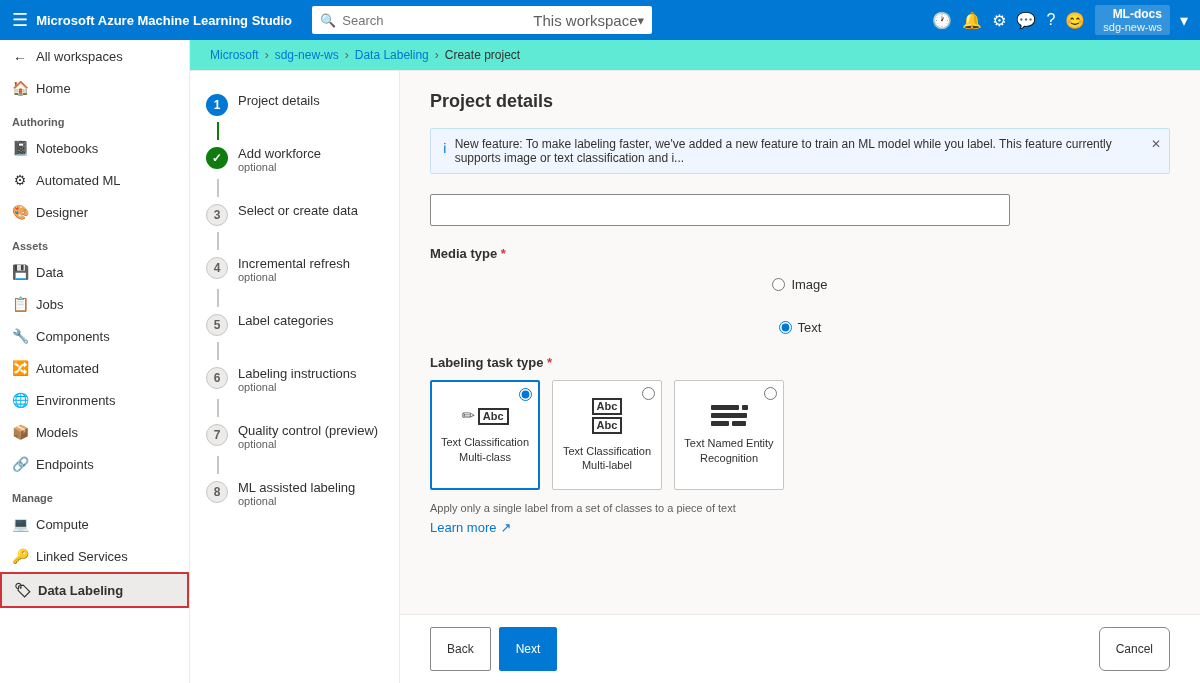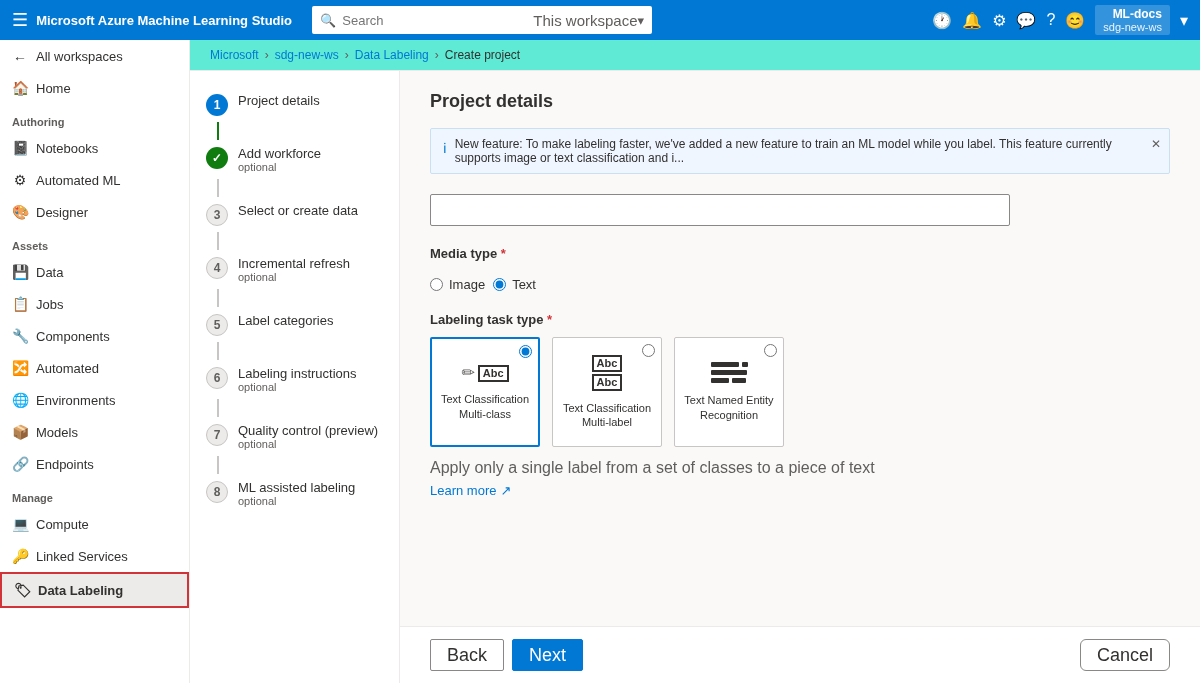--- a/index.html
+++ b/index.html
@@ -194,21 +194,21 @@
       height: 32px;
       border: 1px solid #8a8886;
       border-radius: 2px;
       padding: 0 8px;
       font-size: 13px;
       outline: none;
     }
     .section-gap { margin-top: 20px; }
 
     
-    .radio-group { display: flex; gap: 8px; align-items: center; margin-top: 16px; }
+    .radio-group { display: flex; gap: 28px; align-items: center; margin-top: 16px; flex-direction: column; }
     .radio-item { display: flex; align-items: center; gap: 6px; cursor: pointer; }
     .radio-item input[type=radio] { accent-color: #0078d4; cursor: pointer; }
 
     
     .task-cards { display: flex; gap: 12px; margin-top: 10px; flex-wrap: wrap; }
     .task-card {
       width: 110px;
       height: 110px;
       border: 1px solid #c8c6c4;
       border-radius: 2px;
@@ -218,38 +218,38 @@
       justify-content: center;
       cursor: pointer;
       padding: 8px;
       text-align: center;
       background: white;
       position: relative;
       gap: 6px;
     }
     .task-card.selected { border: 2px solid #0078d4; }
     .task-card-label { font-size: 11px; color: #323130; line-height: 1.3; }
-    .apply-text { font-size: 16px; color: #605e5c; margin-top: 12px; }
+    .apply-text { font-size: 11px; color: #605e5c; margin-top: 12px; }
     .learn-more { color: #0078d4; cursor: pointer; font-size: 13px; margin-top: 6px; text-decoration: none; display: inline-flex; align-items: center; gap: 4px; }
 
     
     .form-footer {
       background: white;
       border-top: 1px solid #edebe9;
       padding: 12px 30px;
       display: flex;
       align-items: center;
       gap: 8px;
       flex-shrink: 0;
     }
     .btn {
-      height: 32px;
+      height: 44px;
       padding: 0 16px;
       border-radius: 2px;
-      font-size: 18px;
+      font-size: 12px;
       cursor: pointer;
       border: 1px solid transparent;
       font-family: inherit;
     }
     .btn-primary { background: #0078d4; color: white; border-color: #0078d4; }
     .btn-secondary { background: white; color: #323130; border-color: #8a8886; }
     .btn-cancel { margin-left: auto; border-radius: 6px; }
   </style>
 </head>
 <body>

